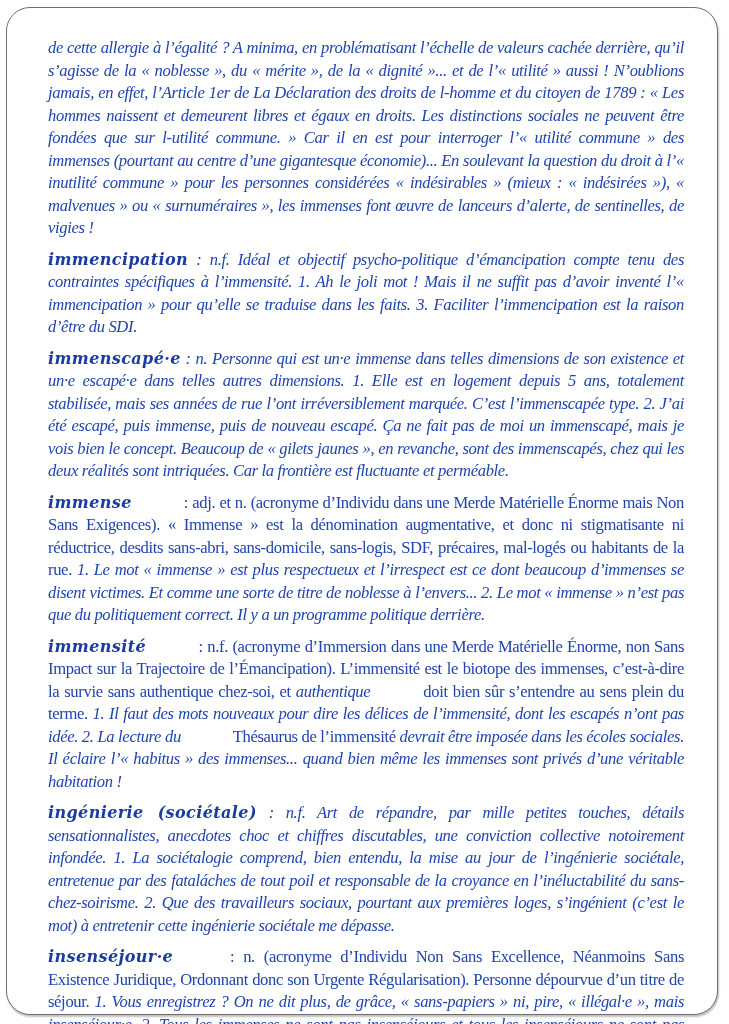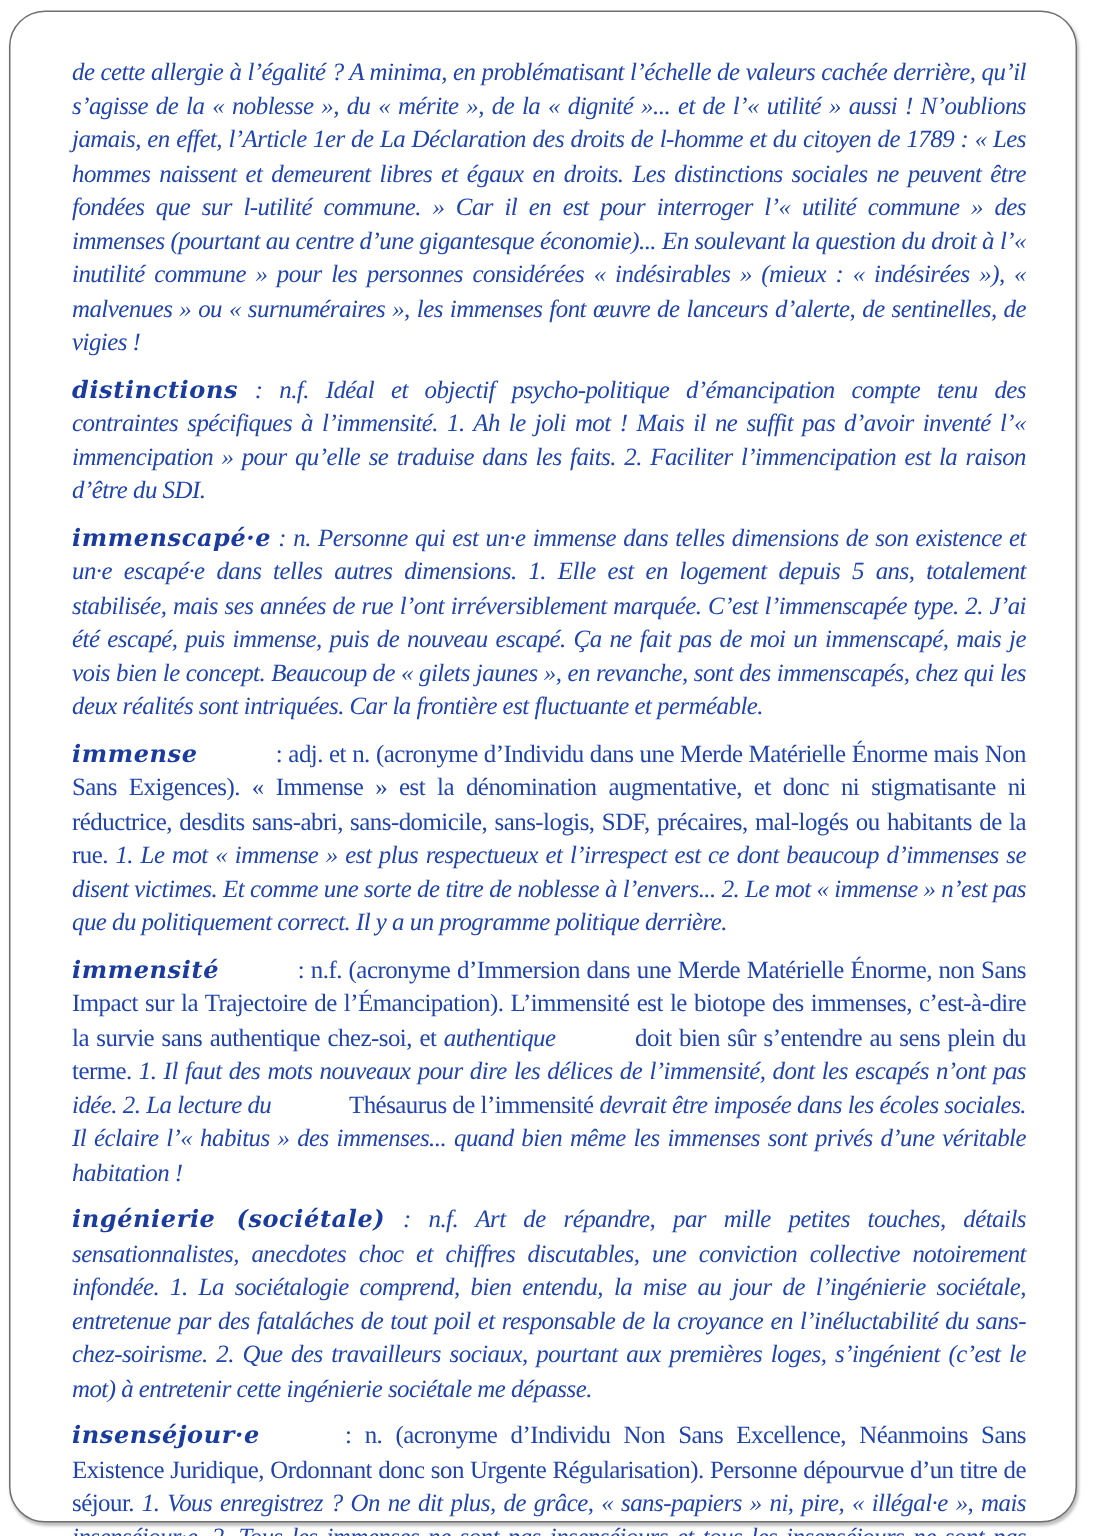--- a/index.html
+++ b/index.html
@@ -56,21 +56,21 @@
 
 <div class="frame"></div>
 
 <div class="content">
 
   <p class="para it">
     <span>de cette allergie à l’égalité ? A minima, en problématisant l’échelle de valeurs cachée derrière, qu’il s’agisse de la « noblesse », du « mérite », de la « dignité »... et de l’« utilité » aussi ! N’oublions jamais, en effet, l’Article 1er de La Déclaration des droits de l-homme et du citoyen de 1789 : « Les hommes naissent et demeurent libres et égaux en droits. Les distinctions sociales ne peuvent être fondées que sur l-utilité commune. » Car il en est pour interroger l’« utilité commune » des immenses (pourtant au centre d’une gigantesque économie)... En soulevant la question du droit à l’« inutilité commune » pour les personnes considérées « indésirables » (mieux : « indésirées »), « malvenues » ou « surnuméraires », les immenses font œuvre de lanceurs d’alerte, de sentinelles, de vigies !</span>
   </p>
 
   <p class="para it">
-    <span class="head">distinctions</span><span> : n.f. Idéal et objectif psycho-politique d’émancipation compte tenu des contraintes spécifiques à l’immensité. 1. Ah le joli mot ! Mais il ne suffit pas d’avoir inventé l’« immencipation » pour qu’elle se traduise dans les faits. 2. Faciliter l’immencipation est la raison d’être du SDI.</span>
+    <span class="head">immencipation</span><span> : n.f. Idéal et objectif psycho-politique d’émancipation compte tenu des contraintes spécifiques à l’immensité. 1. Ah le joli mot ! Mais il ne suffit pas d’avoir inventé l’« immencipation » pour qu’elle se traduise dans les faits. 3. Faciliter l’immencipation est la raison d’être du SDI.</span>
   </p>
 
   <p class="para it">
     <span class="head">immenscapé·e</span><span> : n. Personne qui est un·e immense dans telles dimensions de son existence et un·e escapé·e dans telles autres dimensions. 1. Elle est en logement depuis 5 ans, totalement stabilisée, mais ses années de rue l’ont irréversiblement marquée. C’est l’immenscapée type. 2. J’ai été escapé, puis immense, puis de nouveau escapé. Ça ne fait pas de moi un immenscapé, mais je vois bien le concept. Beaucoup de « gilets jaunes », en revanche, sont des immenscapés, chez qui les deux réalités sont intriquées. Car la frontière est fluctuante et perméable.</span>
   </p>
 
   <p class="para">
     <span class="head">immense</span><span class="rm"> : adj. et n. (acronyme d’Individu dans une Merde Matérielle Énorme mais Non Sans Exigences). « Immense » est la dénomination augmentative, et donc ni stigmatisante ni réductrice, desdits sans-abri, sans-domicile, sans-logis, SDF, précaires, mal-logés ou habitants de la rue. </span><span class="it">1. Le mot « immense » est plus respectueux et l’irrespect est ce dont beaucoup d’immenses se disent victimes. Et comme une sorte de titre de noblesse à l’envers... 2. Le mot « immense » n’est pas que du politiquement correct. Il y a un programme politique derrière.</span>
   </p>
 

